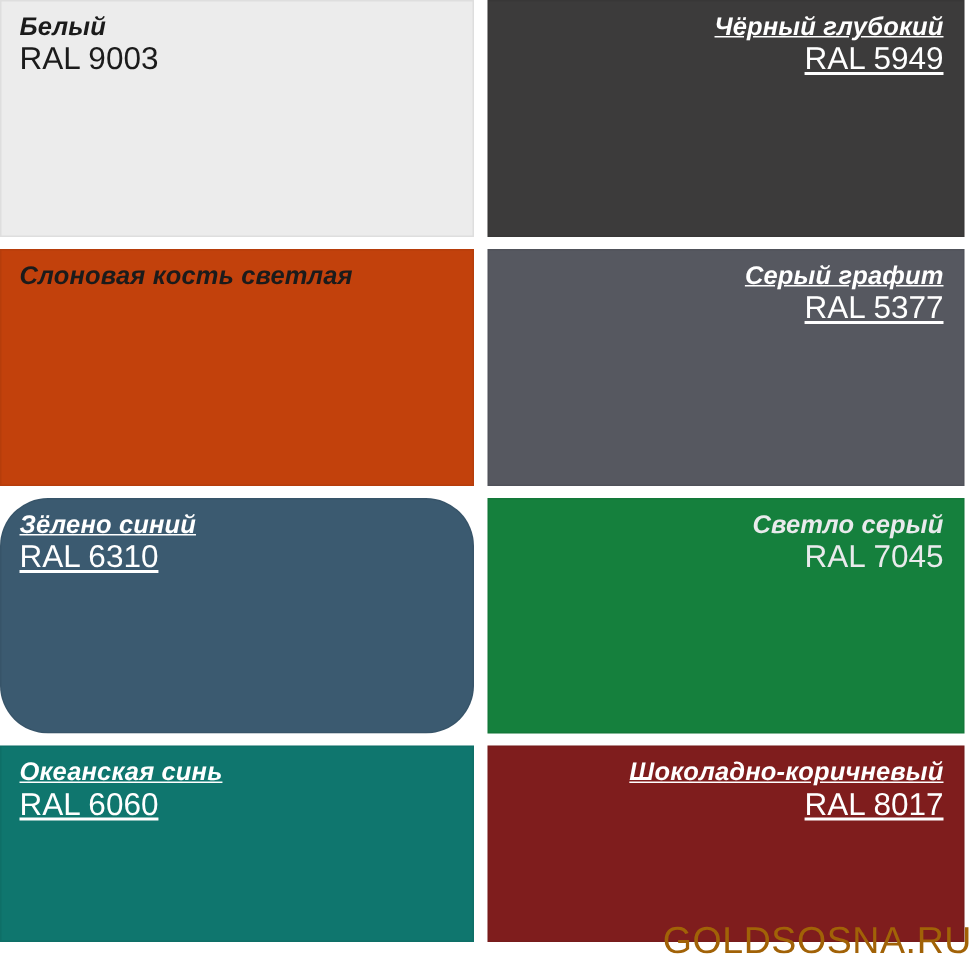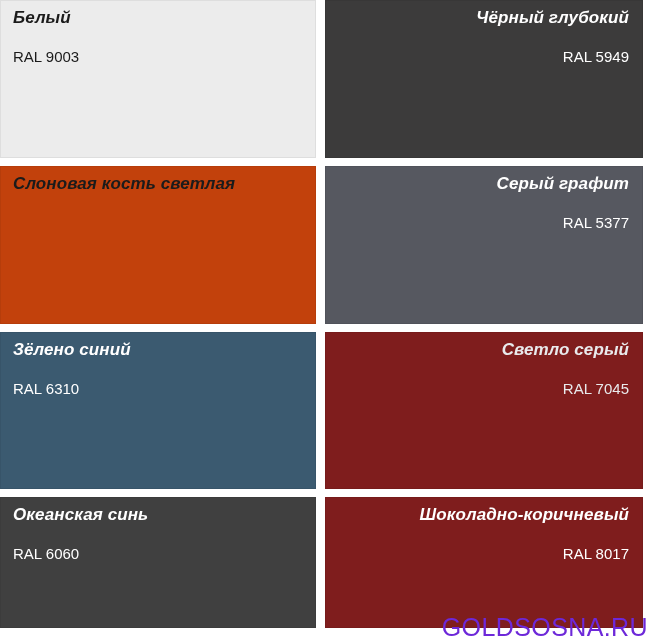--- a/index.html
+++ b/index.html
@@ -64,35 +64,36 @@
     display: block;
     font-size: 17px;
     font-weight: bold;
     font-style: italic;
     letter-spacing: 0.1px;
     white-space: nowrap;
   }
 
   .swatch-code {
     display: block;
-    font-size: 15px;
+    font-size: 21px;
     font-weight: normal;
     font-style: normal;
-    margin-top: 20px;
+    margin-top: 0;
     white-space: nowrap;
   }
 
   
   .text-dark .swatch-name,
   .text-dark .swatch-code {
     color: #1b1b1b;
   }
   .text-light .swatch-name,
   .text-light .swatch-code {
     color: #ffffff;
+    text-decoration: underline;
   }
   .text-muted .swatch-name,
   .text-muted .swatch-code {
     color: #e9eaec;
   }
 
   .watermark {
     position: absolute;
     right: 2px;
     bottom: 1px;
@@ -131,45 +132,45 @@
       </div>
     </div>
 
     <div class="swatch align-right text-light" style="background-color: rgb(86, 88, 96);">
       <div class="swatch-labels">
         <span class="swatch-name">Серый графит</span>
         <span class="swatch-code">RAL 5377</span>
       </div>
     </div>
 
-    <div class="swatch align-left text-light" style="background-color: rgb(59, 90, 112);">
+    <div class="swatch align-left text-light" style="background-color: rgb(59, 90, 112); border-radius: 32px;">
       <div class="swatch-labels">
         <span class="swatch-name">Зёлено синий</span>
         <span class="swatch-code">RAL 6310</span>
       </div>
     </div>
 
-    <div class="swatch align-right text-muted" style="background-color: #7f1d1d;">
+    <div class="swatch align-right text-muted" style="background-color: #15803d;">
       <div class="swatch-labels">
         <span class="swatch-name">Светло серый</span>
         <span class="swatch-code">RAL 7045</span>
       </div>
     </div>
 
-    <div class="swatch align-left text-light" style="background-color: #404040;">
+    <div class="swatch align-left text-light" style="background-color: #0f766e;">
       <div class="swatch-labels">
         <span class="swatch-name">Океанская синь</span>
         <span class="swatch-code">RAL 6060</span>
       </div>
     </div>
 
     <div class="swatch align-right text-light" style="background-color: #7f1d1d;">
       <div class="swatch-labels">
         <span class="swatch-name">Шоколадно-коричневый</span>
         <span class="swatch-code">RAL 8017</span>
       </div>
     </div>
 
   </div>
 
-  <div class="watermark" style="color: #6d28d9; margin-left: 24px;">GOLDSOSNA.RU</div>
+  <div class="watermark" style="color: #a16207; margin-left: 24px;">GOLDSOSNA.RU</div>
 
 </div>
 
 </body></html>

